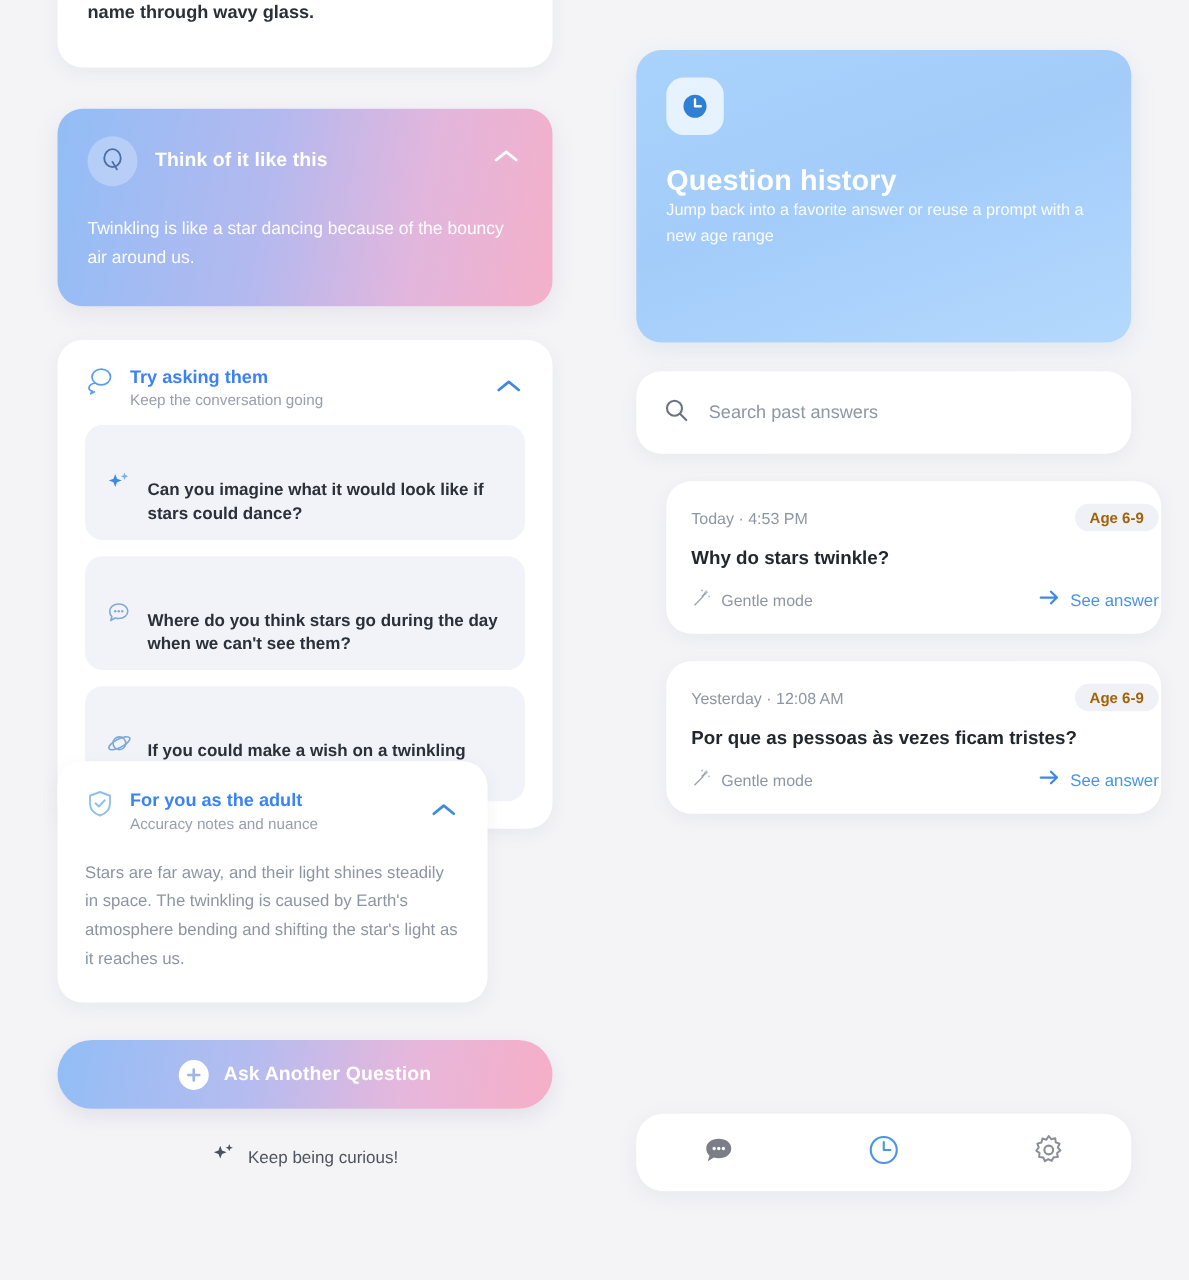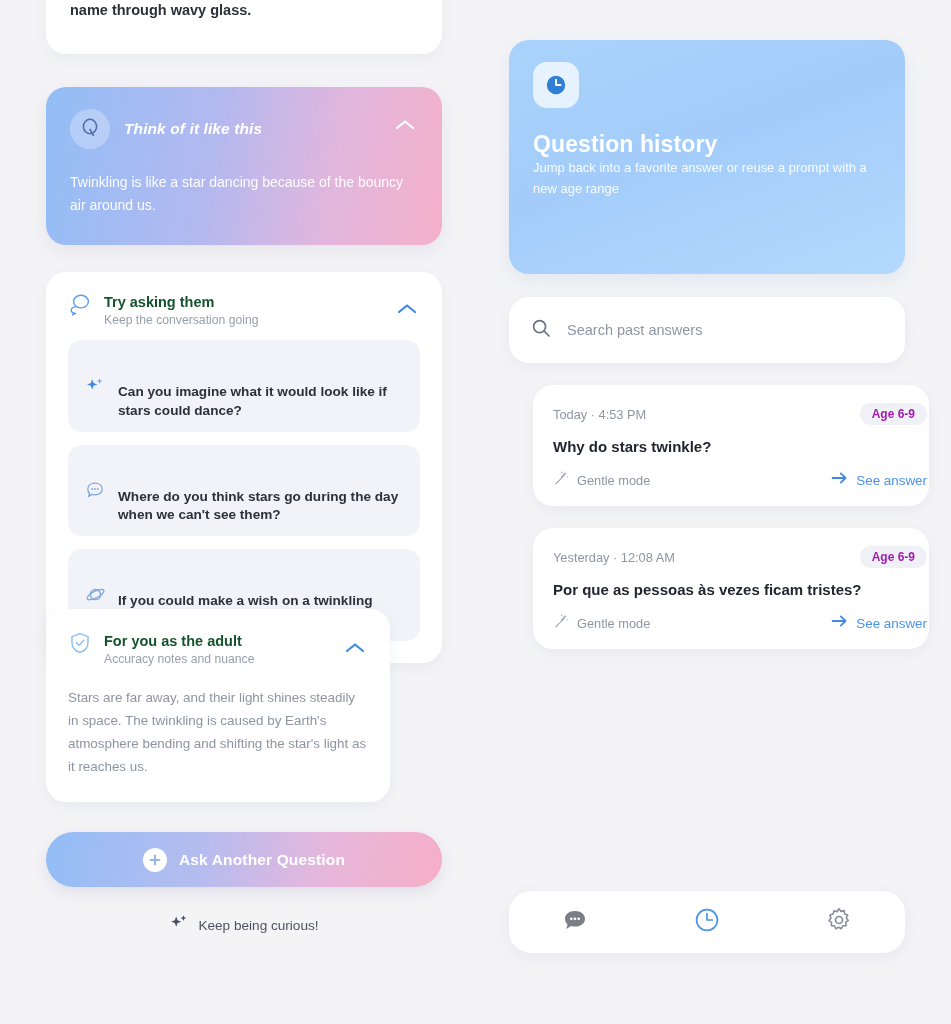--- a/index.html
+++ b/index.html
@@ -46,34 +46,34 @@
     box-shadow: 0 6px 18px rgba(150,140,175,.16);
     padding: 22px 24px;
   }
   .grad-head { display: flex; align-items: center; gap: 14px; position: relative; }
   .grad-icon-circle {
     width: 40px; height: 40px; border-radius: 50%;
     background: rgba(255,255,255,.28);
     display: flex; align-items: center; justify-content: center;
     flex: 0 0 auto;
   }
-  .grad-title { font-size: 15.5px; font-weight: 700; color: #ffffff; letter-spacing: .1px; font-style: italic; }
+  .grad-title { font-size: 15.5px; font-weight: 700; color: #ffffff; letter-spacing: .1px; }
   .chev-white { position: absolute; right: 2px; top: 9px; }
   .grad-body {
     margin-top: 22px;
     font-size: 14px; line-height: 1.62; color: rgba(255,255,255,.96);
     font-weight: 500;
     max-width: 340px;
   }
 
   
   .ask-card { position: absolute; left: 0; top: 272px; width: 396px; padding: 20px 22px 22px 22px; }
   .sec-head { display: flex; align-items: flex-start; gap: 12px; position: relative; }
   .sec-head-text { padding-top: 1px; }
-  .sec-title { font-size: 14.5px; font-weight: 700; color: #14532d; line-height: 1.25; }
+  .sec-title { font-size: 14.5px; font-weight: 700; color: #3b82f6; line-height: 1.25; }
   .sec-sub   { font-size: 12.2px; color: #98a0ad; margin-top: 2px; }
   .chev-blue { position: absolute; right: 2px; top: 10px; }
 
   .chip {
     display: flex; align-items: center; gap: 12px;
     background: #f1f3f9;
     border-radius: 14px;
     padding: 11px 16px;
     margin-top: 13px;
   }
@@ -135,21 +135,21 @@
     display: flex; align-items: center; gap: 16px;
     padding: 0 22px;
   }
   .search-ph { font-size: 14.5px; color: #8f96a3; }
 
   .hist-item { margin-top: 22px; width: 396px; padding: 18px 2px 16px 20px; cursor: pointer; margin-left: 24px; }
   .hist-row1 { display: flex; align-items: center; justify-content: space-between; }
   .hist-time { font-size: 12.8px; color: #8f96a3; }
   .age-badge {
     background: #f0f1f6; border-radius: 11px;
-    padding: 4px 12px; font-size: 12px; font-weight: 700; color: #a21caf;
+    padding: 4px 12px; font-size: 12px; font-weight: 700; color: #a16207;
   }
   .hist-q { margin-top: 13px; font-size: 15px; font-weight: 700; color: #22262e; }
   .hist-row2 { margin-top: 15px; display: flex; align-items: center; justify-content: space-between; }
   .mode { display: flex; align-items: center; gap: 8px; }
   .mode-text { font-size: 12.8px; color: #8f96a3; }
   .see-answer { display: flex; align-items: center; gap: 8px; }
   .see-answer-text { font-size: 13.4px; color: #4a93e8; font-weight: 500; }
 
   
   .bottom-nav {

